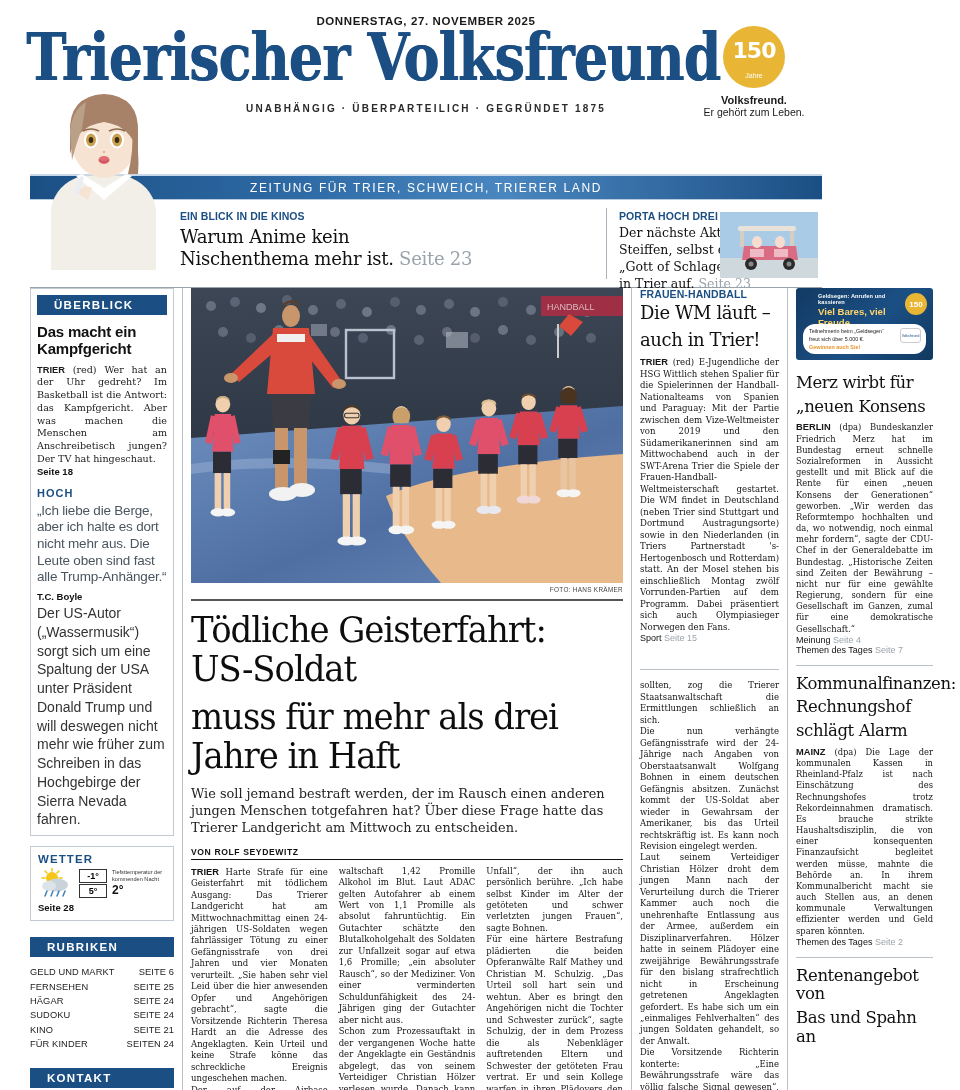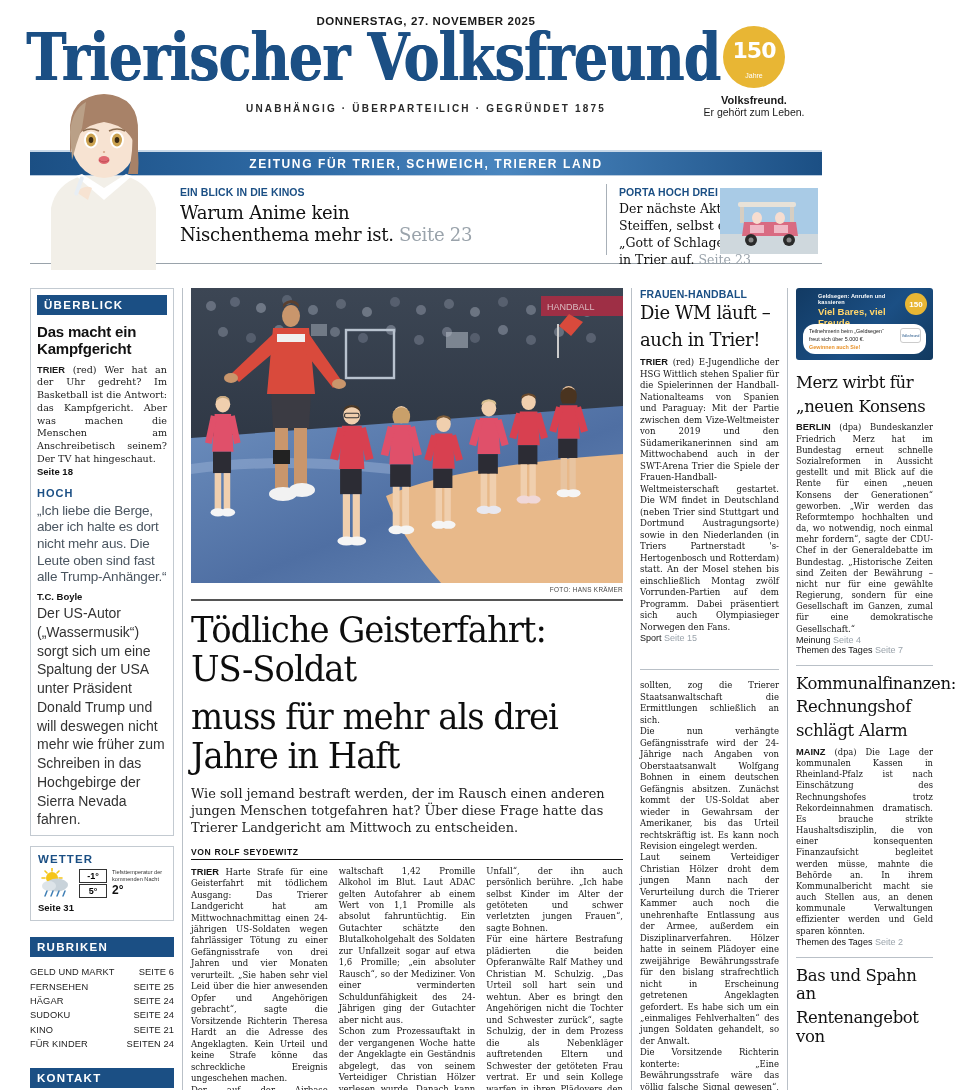--- a/index.html
+++ b/index.html
@@ -48,23 +48,23 @@
   .badge-txt2 { font-size: 10.5px; color: #1a1a1a; }
 
   
   .anime {
     position: absolute; left: 46px; top: 88px; width: 118px; height: 182px;
     overflow: hidden; z-index: 5;
   }
 
   
   .banner {
-    margin: 0 30px 0 30px; height: 26px;
+    margin: 24px 30px 0 30px; height: 26px;
     background: linear-gradient(90deg,#1b4f84 0%, #2f6ba6 35%, #4a86bf 60%, #1b4f84 100%);
-    color: #fff; font-size: 12px; font-weight: 700; letter-spacing: 1.6px;
+    color: #fff; font-size: 12px; font-weight: 400; letter-spacing: 1.6px;
     display: flex; align-items: center; justify-content: center;
     border-top: 2px solid #c8d8e8; border-bottom: 1px solid #b7cade;
   }
 
   
   .teasers {
     margin: 0 30px; height: 88px; display: flex;
     border-bottom: 1px solid #9aa3ab; position: relative;
   }
   .teaser-spacer { width: 140px; flex: none; }
@@ -98,21 +98,21 @@
   }
   .col-left { width: 152px; flex: none; padding-right: 8px; }
   .col-mid { width: 448px; flex: none; padding: 0 8px; }
   .col-feat { width: 155px; flex: none; padding: 0 8px; }
   .col-right { width: 145px; flex: none; padding-left: 8px; }
   .vrule { width: 1px; background: #b9c0c7; flex: none; }
 
   
   .secbar {
     background: #1b4f84; color: #fff; font-size: 11.5px; font-weight: 700;
-    letter-spacing: 1.3px; padding: 4px 7px; margin-bottom: 8px;
+    letter-spacing: 1.3px; padding: 4px 17px; margin-bottom: 8px;
   }
   .box-ueberblick { border: 1px solid #c3cad1; padding: 6px; }
   .ov-head {
     font-size: 15px; font-weight: 700; color: #111; line-height: 1.15;
     margin-bottom: 6px; letter-spacing: -.2px;
   }
   .body-serif {
     font-family: "DejaVu Serif", serif; font-size: 9.6px; line-height: 1.33;
     color: #1a1a1a; text-align: justify;
   }
@@ -311,21 +311,21 @@
   <div class="grid">
 
     <div class="col-left">
 
       <div class="box-ueberblick">
         <div class="secbar">ÜBERBLICK</div>
         <div class="ov-head">Das macht ein Kampfgericht</div>
         <div class="body-serif">
           <span class="loc">TRIER</span>
           <span>(red)</span>
-          <span>Wer hat an der Uhr gedreht? Im Basketball ist die Antwort: das Kampfgericht. Aber was machen die Menschen am Anschreibetisch seinem? Der TV hat hingeschaut.</span>
+          <span>Wer hat an der Uhr gedreht? Im Basketball ist die Antwort: das Kampfgericht. Aber was machen die Menschen am Anschreibetisch jungen? Der TV hat hingeschaut.</span>
         </div>
         <div class="seite">Seite 18</div>
 
         <div class="zitat-kicker">HOCH</div>
         <div class="zitat-text">„Ich liebe die Berge, aber ich halte es dort nicht mehr aus. Die Leute oben sind fast alle Trump-Anhänger.“</div>
         <div class="zitat-name">T.C. Boyle</div>
         <div class="zitat-desc">Der US-Autor („Wassermusik“) sorgt sich um eine Spaltung der USA unter Präsident Donald Trump und will deswegen nicht mehr wie früher zum Schreiben in das Hochgebirge der Sierra Nevada fahren.</div>
       </div>
 
       <div class="wbox">
@@ -356,21 +356,21 @@
           </div>
           <div class="wtemps">
             <div class="tchip">-1°</div>
             <div class="tchip">5°</div>
           </div>
           <div>
             <div class="wnote">Tiefsttemperatur der kommenden Nacht</div>
             <div class="wnight">2°</div>
           </div>
         </div>
-        <div class="seite" style="margin-top:4px">Seite 31</div>
+        <div class="seite" style="margin-top:4px">Seite 28</div>
       </div>
 
       <div style="margin-top:16px">
         <div class="secbar">RUBRIKEN</div>
         <div>
           <div class="rub-row">
             <span>GELD UND MARKT</span>
             <span>SEITE 6</span>
           </div>
           <div class="rub-row">
@@ -701,20 +701,20 @@
         </div>
         <div class="ref">
           <span>Themen des Tages</span>
           <span class="p">Seite 2</span>
         </div>
       </div>
 
       <div class="rule-r"></div>
 
       <div>
+        <div class="rh">Rentenangebot von</div>
         <div class="rh">Bas und Spahn an</div>
-        <div class="rh">Rentenangebot von</div>
 
       </div>
     </div>
 
   </div>
 </div>
 
 </body></html>

